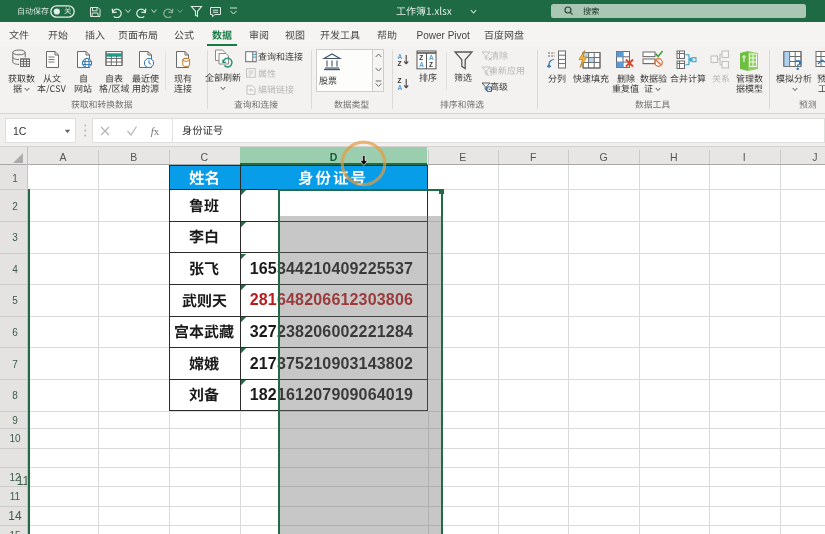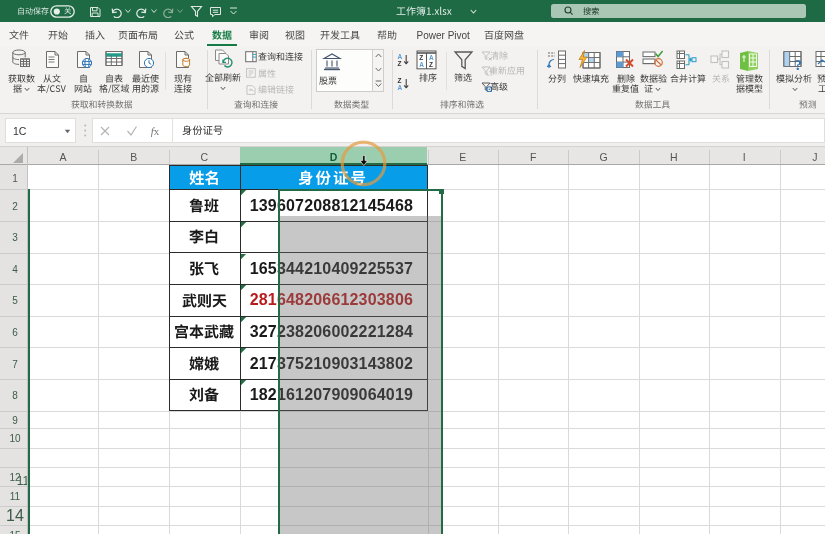--- a/index.html
+++ b/index.html
@@ -814,21 +814,21 @@
     <div style="position:absolute;top:419.7px;left:15.0px;transform:translate(-50%,-50%);font-family:'Liberation Sans', sans-serif;font-size:10px;font-weight:normal;color:#3d5c49;white-space:nowrap;">9</div>
     <div style="position:absolute;left:0.0px;top:447.6px;width:28.0px;height:0.8px;background:#cccccc;"></div>
     <div style="position:absolute;top:438.2px;left:15.0px;transform:translate(-50%,-50%);font-family:'Liberation Sans', sans-serif;font-size:10px;font-weight:normal;color:#3d5c49;white-space:nowrap;">10</div>
     <div style="position:absolute;left:0.0px;top:467.0px;width:28.0px;height:0.8px;background:#cccccc;"></div>
     <div style="position:absolute;top:481px;left:15.0px;transform:translate(-50%,-50%);font-family:'Liberation Sans', sans-serif;font-size:12px;font-weight:normal;color:#3d5c49;white-space:nowrap;margin-left:8px;">11</div>
     <div style="position:absolute;left:0.0px;top:486.4px;width:28.0px;height:0.8px;background:#cccccc;"></div>
     <div style="position:absolute;top:477.0px;left:15.0px;transform:translate(-50%,-50%);font-family:'Liberation Sans', sans-serif;font-size:10px;font-weight:normal;color:#3d5c49;white-space:nowrap;">12</div>
     <div style="position:absolute;left:0.0px;top:505.8px;width:28.0px;height:0.8px;background:#cccccc;"></div>
     <div style="position:absolute;top:496.4px;left:15.0px;transform:translate(-50%,-50%);font-family:'Liberation Sans', sans-serif;font-size:10px;font-weight:normal;color:#3d5c49;white-space:nowrap;">11</div>
     <div style="position:absolute;left:0.0px;top:525.2px;width:28.0px;height:0.8px;background:#cccccc;"></div>
-    <div style="position:absolute;top:515.8px;left:15.0px;transform:translate(-50%,-50%);font-family:'Liberation Sans', sans-serif;font-size:16px;font-weight:normal;color:#3d5c49;white-space:nowrap;">14</div>
+    <div style="position:absolute;top:515.8px;left:15.0px;transform:translate(-50%,-50%);font-family:'Liberation Sans', sans-serif;font-size:12px;font-weight:normal;color:#3d5c49;white-space:nowrap;">14</div>
     <div style="position:absolute;top:535.2px;left:15.0px;transform:translate(-50%,-50%);font-family:'Liberation Sans', sans-serif;font-size:10px;font-weight:normal;color:#3d5c49;white-space:nowrap;">15</div>
     <div style="position:absolute;left:27.3px;top:165.4px;width:0.8px;height:368.6px;background:#c2c2c2;"></div>
     <div style="position:absolute;left:169.0px;top:165.4px;width:258.5px;height:245.2px;background:#ffffff;"></div>
     <div style="position:absolute;left:169.0px;top:165.4px;width:258.5px;height:24.0px;background:#089de8;"></div>
     <div style="position:absolute;left:168.5px;top:165.2px;width:259.7px;height:1.1px;background:#2b2b2b;"></div>
     <div style="position:absolute;left:168.5px;top:189.2px;width:259.7px;height:1.1px;background:#2b2b2b;"></div>
     <div style="position:absolute;left:168.5px;top:220.8px;width:259.7px;height:1.1px;background:#2b2b2b;"></div>
     <div style="position:absolute;left:168.5px;top:252.4px;width:259.7px;height:1.1px;background:#2b2b2b;"></div>
     <div style="position:absolute;left:168.5px;top:284.0px;width:259.7px;height:1.1px;background:#2b2b2b;"></div>
     <div style="position:absolute;left:168.5px;top:315.6px;width:259.7px;height:1.1px;background:#2b2b2b;"></div>
@@ -851,21 +851,20 @@
         <path transform="translate(2258,0)" d="M81 761C136 712 207 644 240 600L322 682C287 725 213 789 159 834ZM356 60V-52H970V60H767V338H932V450H767V675H950V787H382V675H644V60H548V515H429V60ZM40 541V426H158V138C158 76 120 28 95 5C115 -10 154 -49 168 -72C185 -47 219 -18 402 140C387 163 365 212 354 246L274 177V541Z"></path>
         <path transform="translate(3387,0)" d="M292 710H700V617H292ZM172 815V513H828V815ZM53 450V342H241C221 276 197 207 176 158H689C676 86 661 46 642 32C629 24 616 23 594 23C563 23 489 24 422 30C444 -2 462 -50 464 -84C533 -88 599 -87 637 -85C684 -82 717 -75 747 -47C783 -13 807 62 827 217C830 233 833 267 833 267H352L376 342H943V450Z"></path>
       </g>
     </svg>
     <svg style="position:absolute;left:189.4px;top:197.7px;" width="30.0" height="15.0" viewBox="0 -880 2000.0 1000">
       <g transform="scale(1,-1)" fill="#1a1a1a">
         <path d="M67 369V292H930V369ZM308 66H687V20H308ZM308 139V183H687V139ZM190 266V-90H308V-60H687V-87H811V266ZM332 719H543C533 706 523 693 513 682H295ZM304 855C252 775 159 686 25 621C48 603 80 562 95 537C116 548 136 560 155 573V394H846V682H645C662 704 678 729 691 755L612 800L592 794H394L420 831ZM266 505H443V467H266ZM550 505H731V467H550ZM266 609H443V572H266ZM550 609H731V572H550Z"></path>
         <path transform="translate(1000,0)" d="M506 850V415C506 244 485 94 322 -5C345 -23 381 -65 396 -90C587 27 612 209 612 414V850ZM361 644C360 507 354 382 314 306L397 245C450 341 454 487 456 633ZM645 432V325H732V53H574V-58H969V53H846V325H942V432H846V680H954V788H633V680H732V432ZM18 98 39 -13C126 7 236 33 340 58L328 164L238 144V354H315V461H238V678H326V787H36V678H128V461H46V354H128V120Z"></path>
       </g>
     </svg>
-    <div style="position:absolute;top:205.5px;left:331.4px;transform:translate(-50%,-50%);font-family:'Liberation Sans', sans-serif;font-size:16px;font-weight:bold;color:#1a1a1a;letter-spacing:0.18px;white-space:nowrap;">139607208812145468</div>
     <svg style="position:absolute;left:240.8px;top:190.4px;" width="6.0" height="6.0" viewBox="0 0 6.0 6.0">
       <path d="M0 0 h5.2 L0 5.2 z" fill="#217346"></path>
     </svg>
     <svg style="position:absolute;left:189.4px;top:229.3px;" width="30.0" height="15.0" viewBox="0 -880 2000.0 1000">
       <g transform="scale(1,-1)" fill="#1a1a1a">
         <path d="M435 850V756H53V645H310C234 578 130 521 25 489C50 466 85 422 102 393C228 439 348 521 435 621V452H557V621C646 523 768 442 895 398C912 428 947 474 974 497C866 527 759 581 680 645H949V756H557V850ZM437 283V240H50V132H437V41C437 28 432 25 413 24C394 23 322 23 261 26C280 -3 306 -53 314 -86C391 -86 450 -84 495 -68C542 -50 556 -20 556 37V132H951V240H556V242C642 280 727 327 795 374L721 441L695 435H222V332H542C508 313 471 296 437 283Z"></path>
         <path transform="translate(1000,0)" d="M416 854C409 809 393 753 376 704H123V-88H244V-23H752V-87H880V704H514C534 743 554 788 573 833ZM244 98V285H752V98ZM244 404V582H752V404Z"></path>
       </g>
     </svg>
     <svg style="position:absolute;left:240.8px;top:222.0px;" width="6.0" height="6.0" viewBox="0 0 6.0 6.0">

